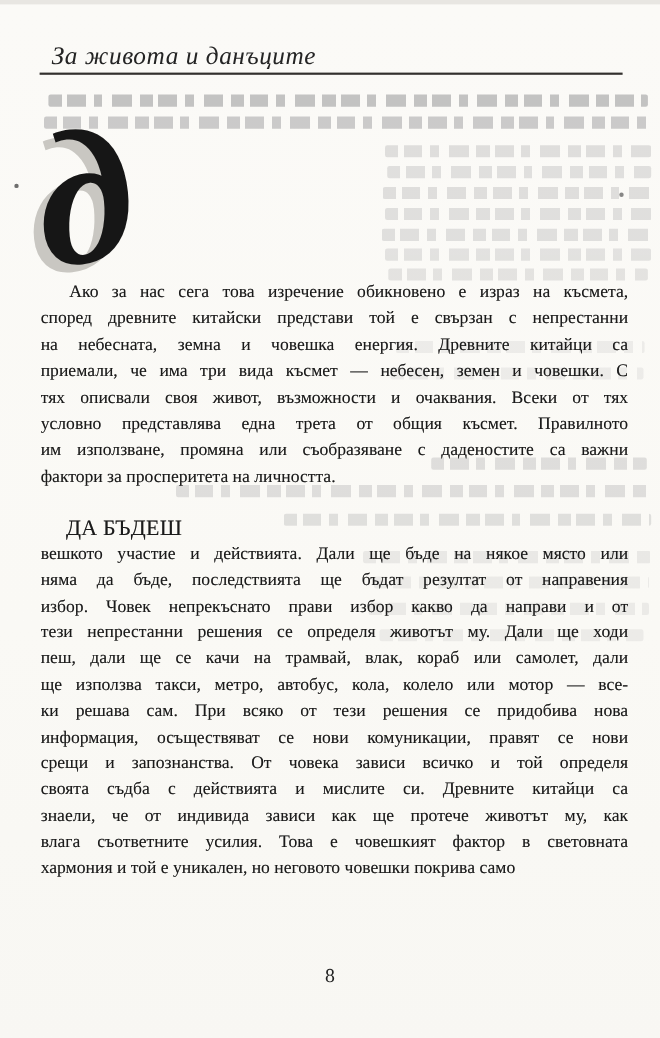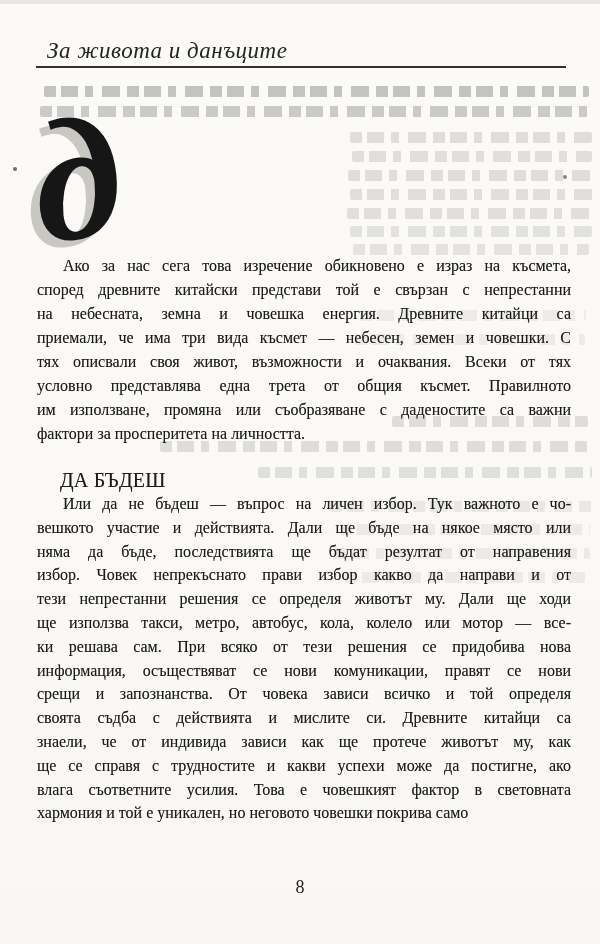--- a/index.html
+++ b/index.html
@@ -102,31 +102,30 @@
       <div class="tline">приемали, че има три вида късмет — небесен, земен и човешки. С</div>
       <div class="tline">тях описвали своя живот, възможности и очаквания. Всеки от тях</div>
       <div class="tline">условно представлява една трета от общия късмет. Правилното</div>
       <div class="tline">им използване, промяна или съобразяване с даденостите са важни</div>
       <div class="tline last">фактори за просперитета на личността.</div>
     </div>
 
   <div class="section-heading">ДА БЪДЕШ</div>
 
   <div class="para" id="para2">
-      <div class="tline first">Или да не бъдеш — въпрос на личен избор. Тук важното е чо-</div>
       <div class="tline">вешкото участие и действията. Дали ще бъде на някое място или</div>
       <div class="tline">няма да бъде, последствията ще бъдат резултат от направения</div>
       <div class="tline">избор. Човек непрекъснато прави избор какво да направи и от</div>
       <div class="tline">тези непрестанни решения се определя животът му. Дали ще ходи</div>
+      <div class="tline">пеш, дали ще се качи на трамвай, влак, кораб или самолет, дали</div>
       <div class="tline">ще използва такси, метро, автобус, кола, колело или мотор — все-</div>
       <div class="tline">ки решава сам. При всяко от тези решения се придобива нова</div>
       <div class="tline">информация, осъществяват се нови комуникации, правят се нови</div>
       <div class="tline">срещи и запознанства. От човека зависи всичко и той определя</div>
       <div class="tline">своята съдба с действията и мислите си. Древните китайци са</div>
       <div class="tline">знаели, че от индивида зависи как ще протече животът му, как</div>
-      <div class="tline">ще се справя с трудностите и какви успехи може да постигне, ако</div>
       <div class="tline">влага съответните усилия. Това е човешкият фактор в световната</div>
       <div class="tline last">хармония и той е уникален, но неговото човешки покрива само</div>
     </div>
 
   <div class="page-number">8</div>
 
 </div>
 
 </body></html>

